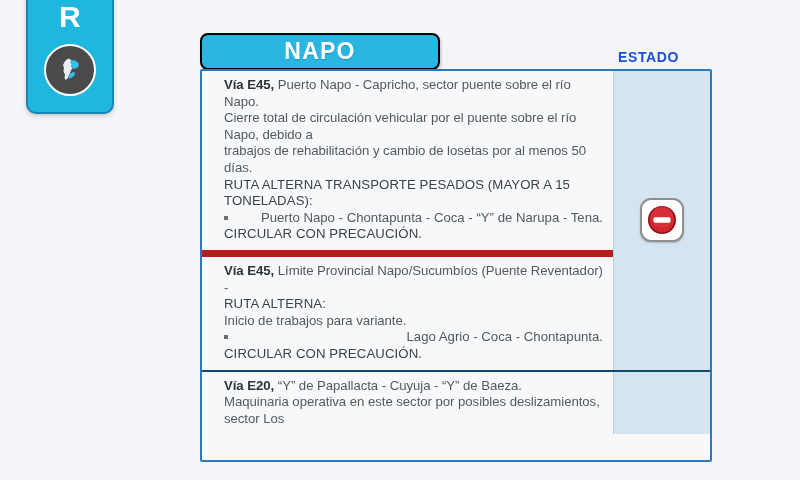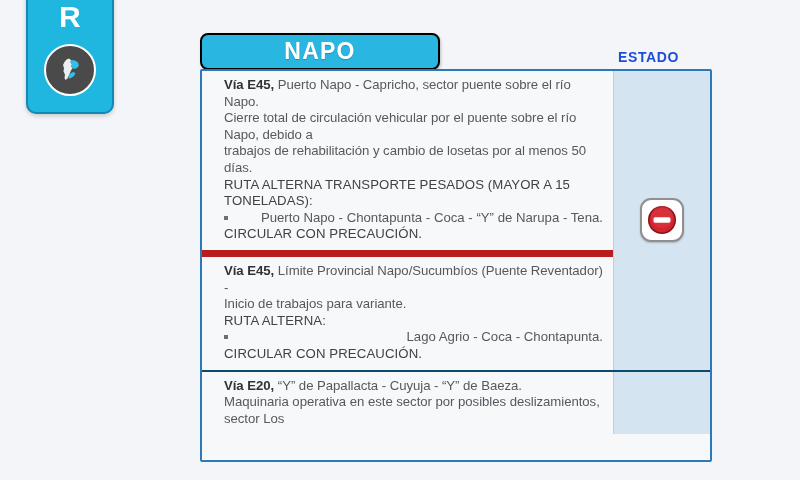--- a/index.html
+++ b/index.html
@@ -213,22 +213,22 @@
         <div class="incident-row">
           <div class="line"><span class="via">Vía E45,</span><span> Puerto Napo - Capricho, sector puente sobre el río Napo.</span></div>
           <div class="line">Cierre total de circulación vehicular por el puente sobre el río Napo, debido a</div>
           <div class="line">trabajos de rehabilitación y cambio de losetas por al menos 50 días.</div>
           <div class="line bold">RUTA ALTERNA TRANSPORTE PESADOS (MAYOR A 15 TONELADAS):</div>
           <div class="bullet-line">Puerto Napo - Chontapunta - Coca - “Y” de Narupa - Tena.</div>
           <div class="line bold">CIRCULAR CON PRECAUCIÓN.</div>
         </div>
         <div class="incident-row">
           <div class="line"><span class="via">Vía E45,</span><span> Límite Provincial Napo/Sucumbíos (Puente Reventador) -</span></div>
+          <div class="line bold">RUTA ALTERNA:</div>
           <div class="line">Inicio de trabajos para variante.</div>
-          <div class="line bold">RUTA ALTERNA:</div>
           <div class="bullet-line">Lago Agrio - Coca - Chontapunta.</div>
           <div class="line bold">CIRCULAR CON PRECAUCIÓN.</div>
         </div>
       </div>
       <div class="status-cell">
         <div class="status-chip">
           <span style="display: flex; align-items: center; justify-content: center;">
             <svg width="32" height="32" viewBox="0 0 32 32">
               <circle cx="16" cy="16" r="14" fill="#8d1016"></circle>
               <circle cx="16" cy="16" r="12.5" fill="#d0242f"></circle>

